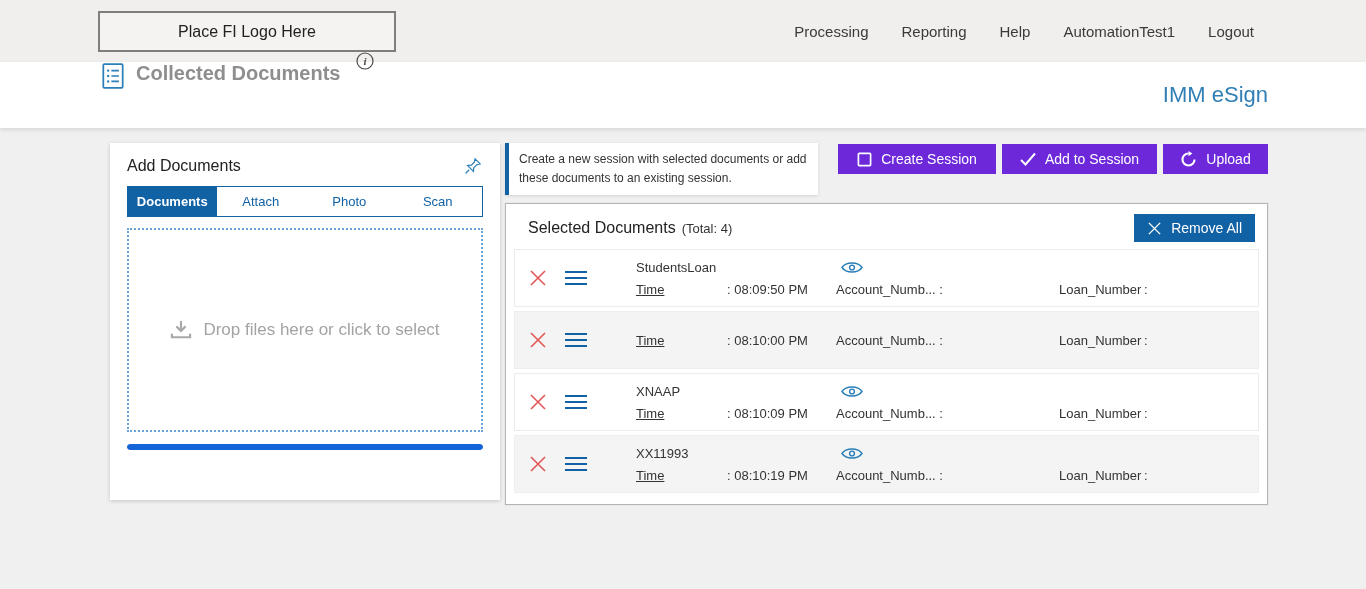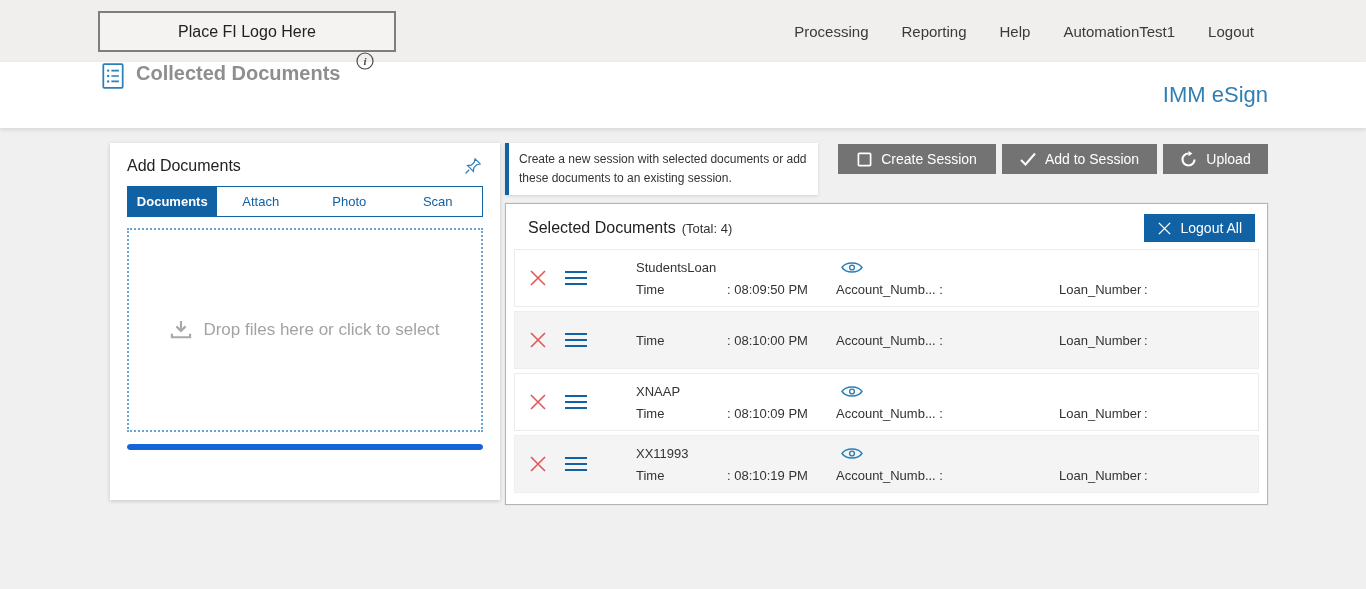--- a/index.html
+++ b/index.html
@@ -38,21 +38,21 @@
   .upload-status { margin:14px 17px 0 17px; font-size:13.5px; color:#333; }
   .progress-track { margin:12px 17px 0 17px; height:6px; border-radius:3px; background:#dcdcdc; overflow:hidden; }
   .progress-fill { height:100%; background:#1665d8; border-radius:3px; }
 
   
   .info-box { position:absolute; left:505px; top:143px; width:313px; height:52px; background:#fff;
     border-left:4px solid #1161a5; box-shadow:0 1px 3px rgba(0,0,0,0.12);
     display:flex; align-items:center; padding:0 10px; }
   .info-box p { font-size:12px; color:#333; line-height:1.55; }
   .session-buttons { position:absolute; left:838px; top:144px; display:flex; gap:6px; }
-  .btn { height:30px; background:#737373; color:#fff; border:none; display:flex; align-items:center;
+  .btn { height:30px; background:#6d28d9; color:#fff; border:none; display:flex; align-items:center;
     justify-content:center; gap:9px; font-size:14px; cursor:pointer; font-family:inherit; }
   .btn-create { width:158px; }
   .btn-add { width:155px; }
   .btn-refresh { width:105px; }
 
   
   .selected-panel { position:absolute; left:505px; top:203px; width:763px; height:302px; background:#fff;
     border:1px solid #b5b5b5; box-shadow:0 0 0 1px #e8e8e8; }
   .panel-header { display:flex; align-items:center; justify-content:space-between; padding:10px 12px 7px 22px; }
   .panel-title-wrap { display:flex; align-items:baseline; gap:6px; }
@@ -62,21 +62,21 @@
     gap:9px; padding:0 13px; font-size:14px; cursor:pointer; font-family:inherit; }
   .rows { padding:0 8px; }
   .doc-row { height:58px; display:flex; align-items:center; background:#fff; border:1px solid #ececec; margin-bottom:4px; }
   .doc-row.alt { background:#f4f4f4; border-color:#eeeeee; }
   .row-x { margin-left:14px; display:flex; cursor:pointer; }
   .row-drag { margin-left:17px; display:flex; cursor:pointer; }
   .row-main { margin-left:48px; flex:1; display:flex; flex-direction:column; gap:7px; font-size:13px; color:#333; }
   .line1, .line2 { display:flex; align-items:center; }
   .doc-name { width:205px; }
   .eye { display:flex; cursor:pointer; }
-  .t-label { width:91px; }
+  .t-label { width:91px;text-decoration:underline; }
   .t-value { width:109px; }
   .acct { width:223px; }
   .loan { width:85px; }
 </style>
 </head>
 <body>
 
 <div class="app">
 
   <div class="topbar">
@@ -179,21 +179,21 @@
       <div class="panel-title-wrap">
         <span class="panel-title">Selected Documents</span>
         <span class="panel-total">(Total: 4)</span>
       </div>
       <button class="remove-all">
         <span style="display:flex;">
           <svg width="15" height="15" viewBox="0 0 16 16">
               <path d="M2 2 L14 14 M14 2 L2 14" stroke="#fff" stroke-width="1.5" fill="none"></path>
             </svg>
         </span>
-        <span>Logout All</span>
+        <span>Remove All</span>
       </button>
     </div>
     <div class="rows">
   <div class="doc-row">
     <span class="row-x">
       <svg width="18" height="18" viewBox="0 0 18 18">
               <path d="M2 2 L16 16 M16 2 L2 16" stroke="#e25757" stroke-width="1.6" fill="none"></path>
             </svg>
     </span>
     <span class="row-drag">

